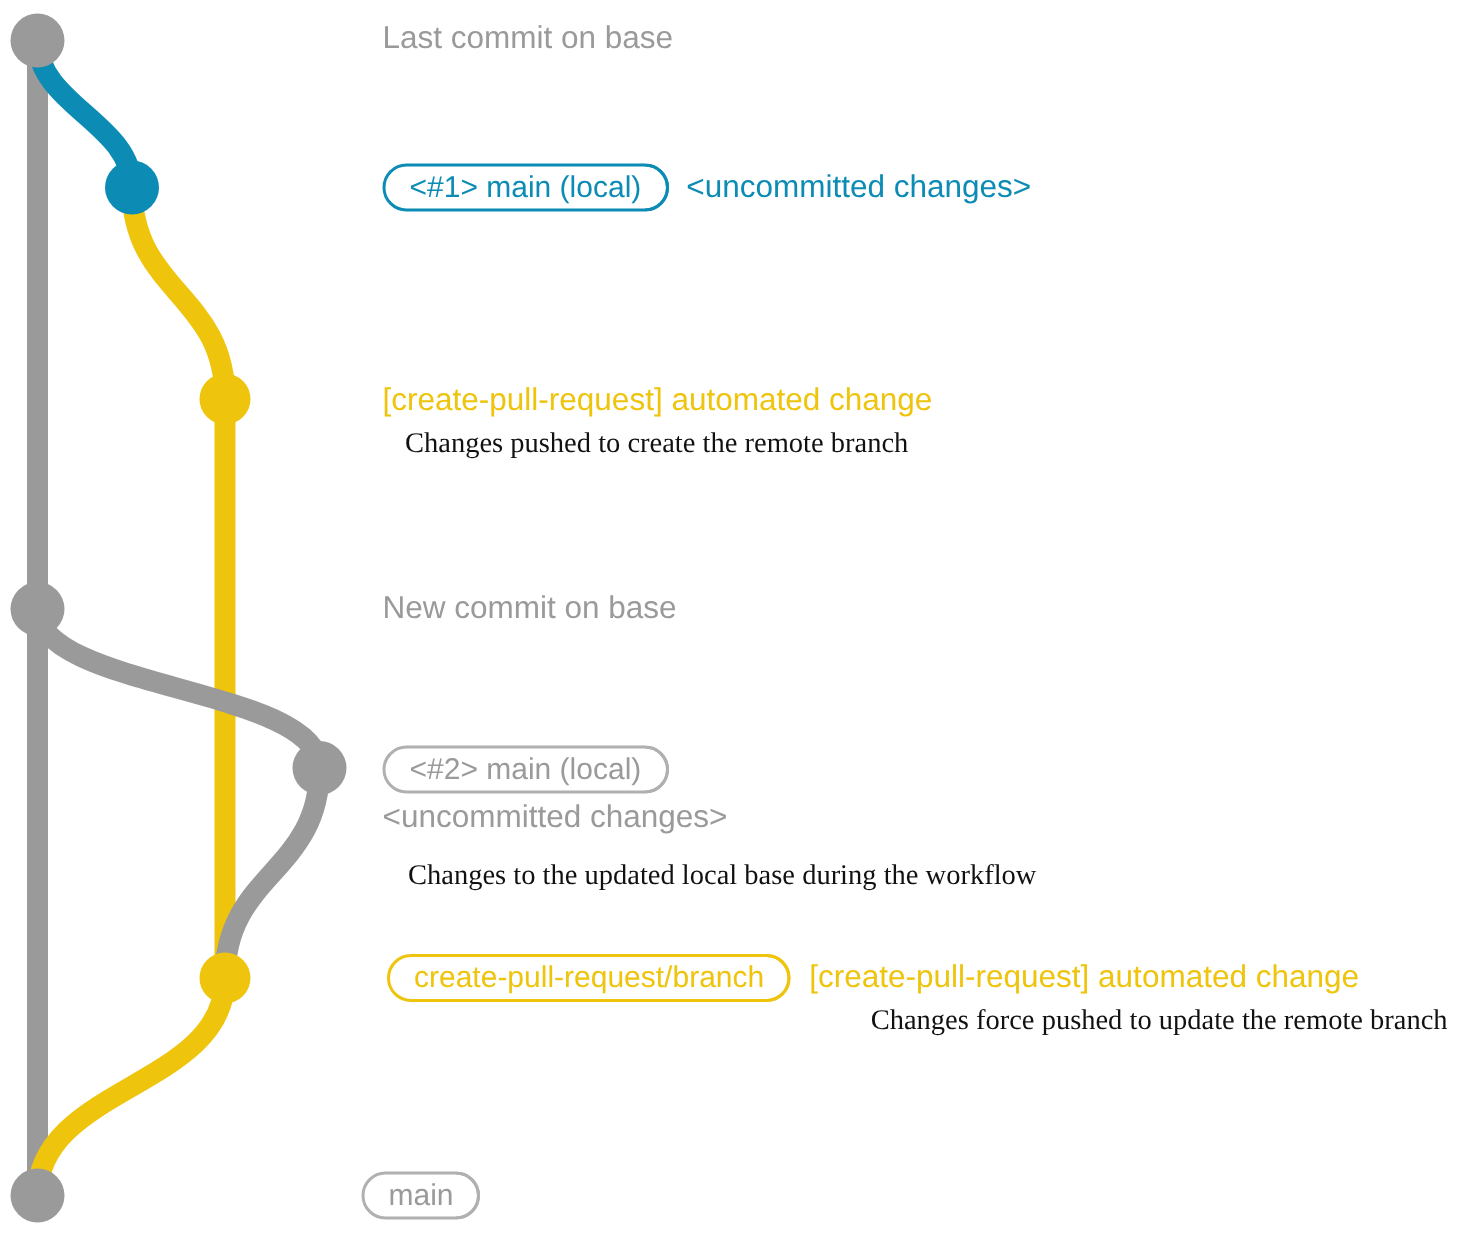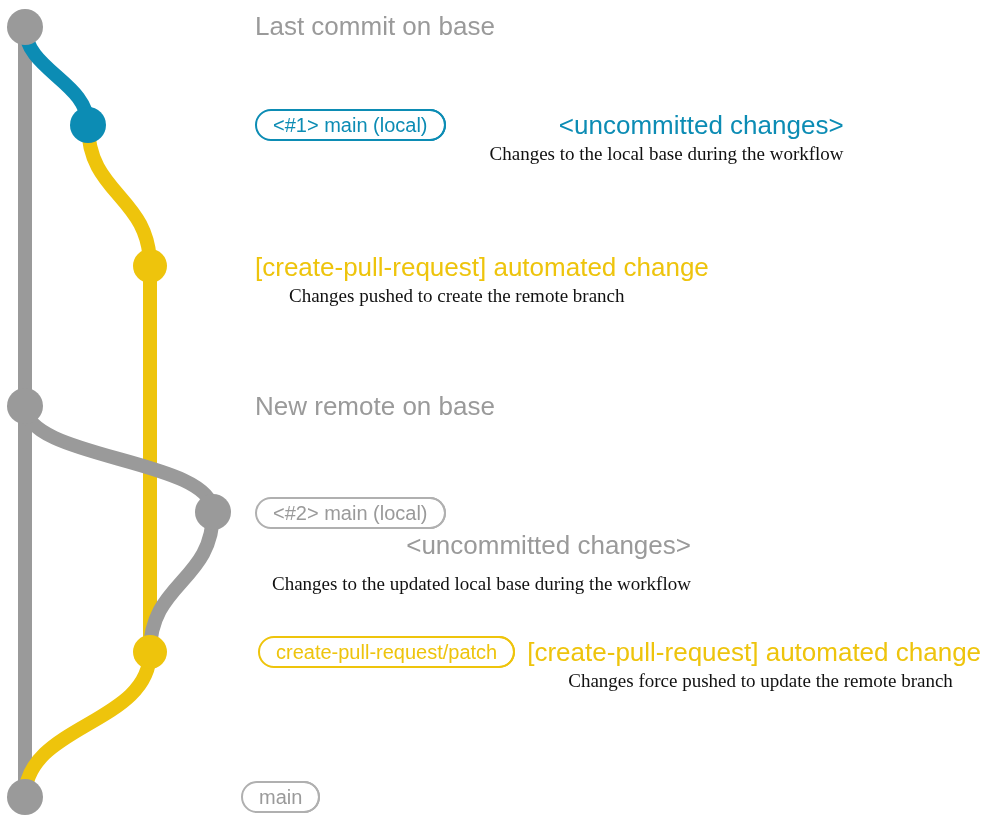--- a/index.html
+++ b/index.html
@@ -56,24 +56,23 @@
     pointer-events: none;
   }
   .badge.blue { border-color: #0c8cb4; color: #0c8cb4; }
   .badge.blue::after { border-color: #0c8cb4; border-left: none; }
   .badge.yellow { border-color: #eec40c; color: #eec40c; }
   .badge.yellow::after { border-color: #eec40c; border-left: none; }
   .badge.gray { border-color: #b0b0b0; color: #9a9a9a; }
   .badge.gray::after { border-color: #b0b0b0; border-left: none; }
 
   .headline {
-    font-size: 26px;
+    font-size: 21px;
     line-height: 32px;
     white-space: nowrap;
-    text-align: right;
   }
   .headline.gray   { color: #9a9a9a; }
   .headline.blue   { color: #0c8cb4; }
   .headline.yellow { color: #eec40c; }
 
   .subtext {
     font-family: "Liberation Serif", serif;
     font-size: 19px;
     color: #111111;
     white-space: nowrap;
@@ -119,48 +118,47 @@
   <div class="stack">
     <div class="headline gray">Last commit on base</div>
   </div>
 </div>
 
 <div class="row" style="left:255px; top:109px;">
   <div class="badge blue">&lt;#1&gt; main (local)</div>
   <div class="gap"></div>
   <div class="stack">
     <div class="headline blue">&lt;uncommitted changes&gt;</div>
-    <div class="subtext" style="margin-left:32px; margin-top:2px;">Changes to the local base during the workflow</div>
   </div>
 </div>
 
 <div class="row" style="left:255px; top:251px;">
   <div class="stack">
     <div class="headline yellow">[create-pull-request] automated change</div>
-    <div class="subtext" style="margin-left:34px; margin-top:2px;">Changes pushed to create the remote branch</div>
+    <div class="subtext" style="margin-left:15px; margin-top:2px;">Changes pushed to create the remote branch</div>
   </div>
 </div>
 
 <div class="row" style="left:255px; top:390px;">
   <div class="stack">
-    <div class="headline gray">New remote on base</div>
+    <div class="headline gray">New commit on base</div>
   </div>
 </div>
 
 <div class="row" style="left:255px; top:497px;flex-direction:column;">
   <div class="badge gray">&lt;#2&gt; main (local)</div>
   <div class="gap"></div>
   <div class="stack">
     <div class="headline gray">&lt;uncommitted changes&gt;</div>
     <div class="subtext" style="margin-left:17px; margin-top:12px;">Changes to the updated local base during the workflow</div>
   </div>
 </div>
 
 <div class="row" style="left:258px; top:636px;">
-  <div class="badge yellow">create-pull-request/patch</div>
+  <div class="badge yellow">create-pull-request/branch</div>
   <div class="gap"></div>
   <div class="stack">
     <div class="headline yellow">[create-pull-request] automated change</div>
     <div class="subtext" style="margin-left:41px; margin-top:2px;">Changes force pushed to update the remote branch</div>
   </div>
 </div>
 
 <div class="row" style="left:241px; top:781px;">
   <div class="badge gray">main</div>
   <div class="gap-sm"></div>

